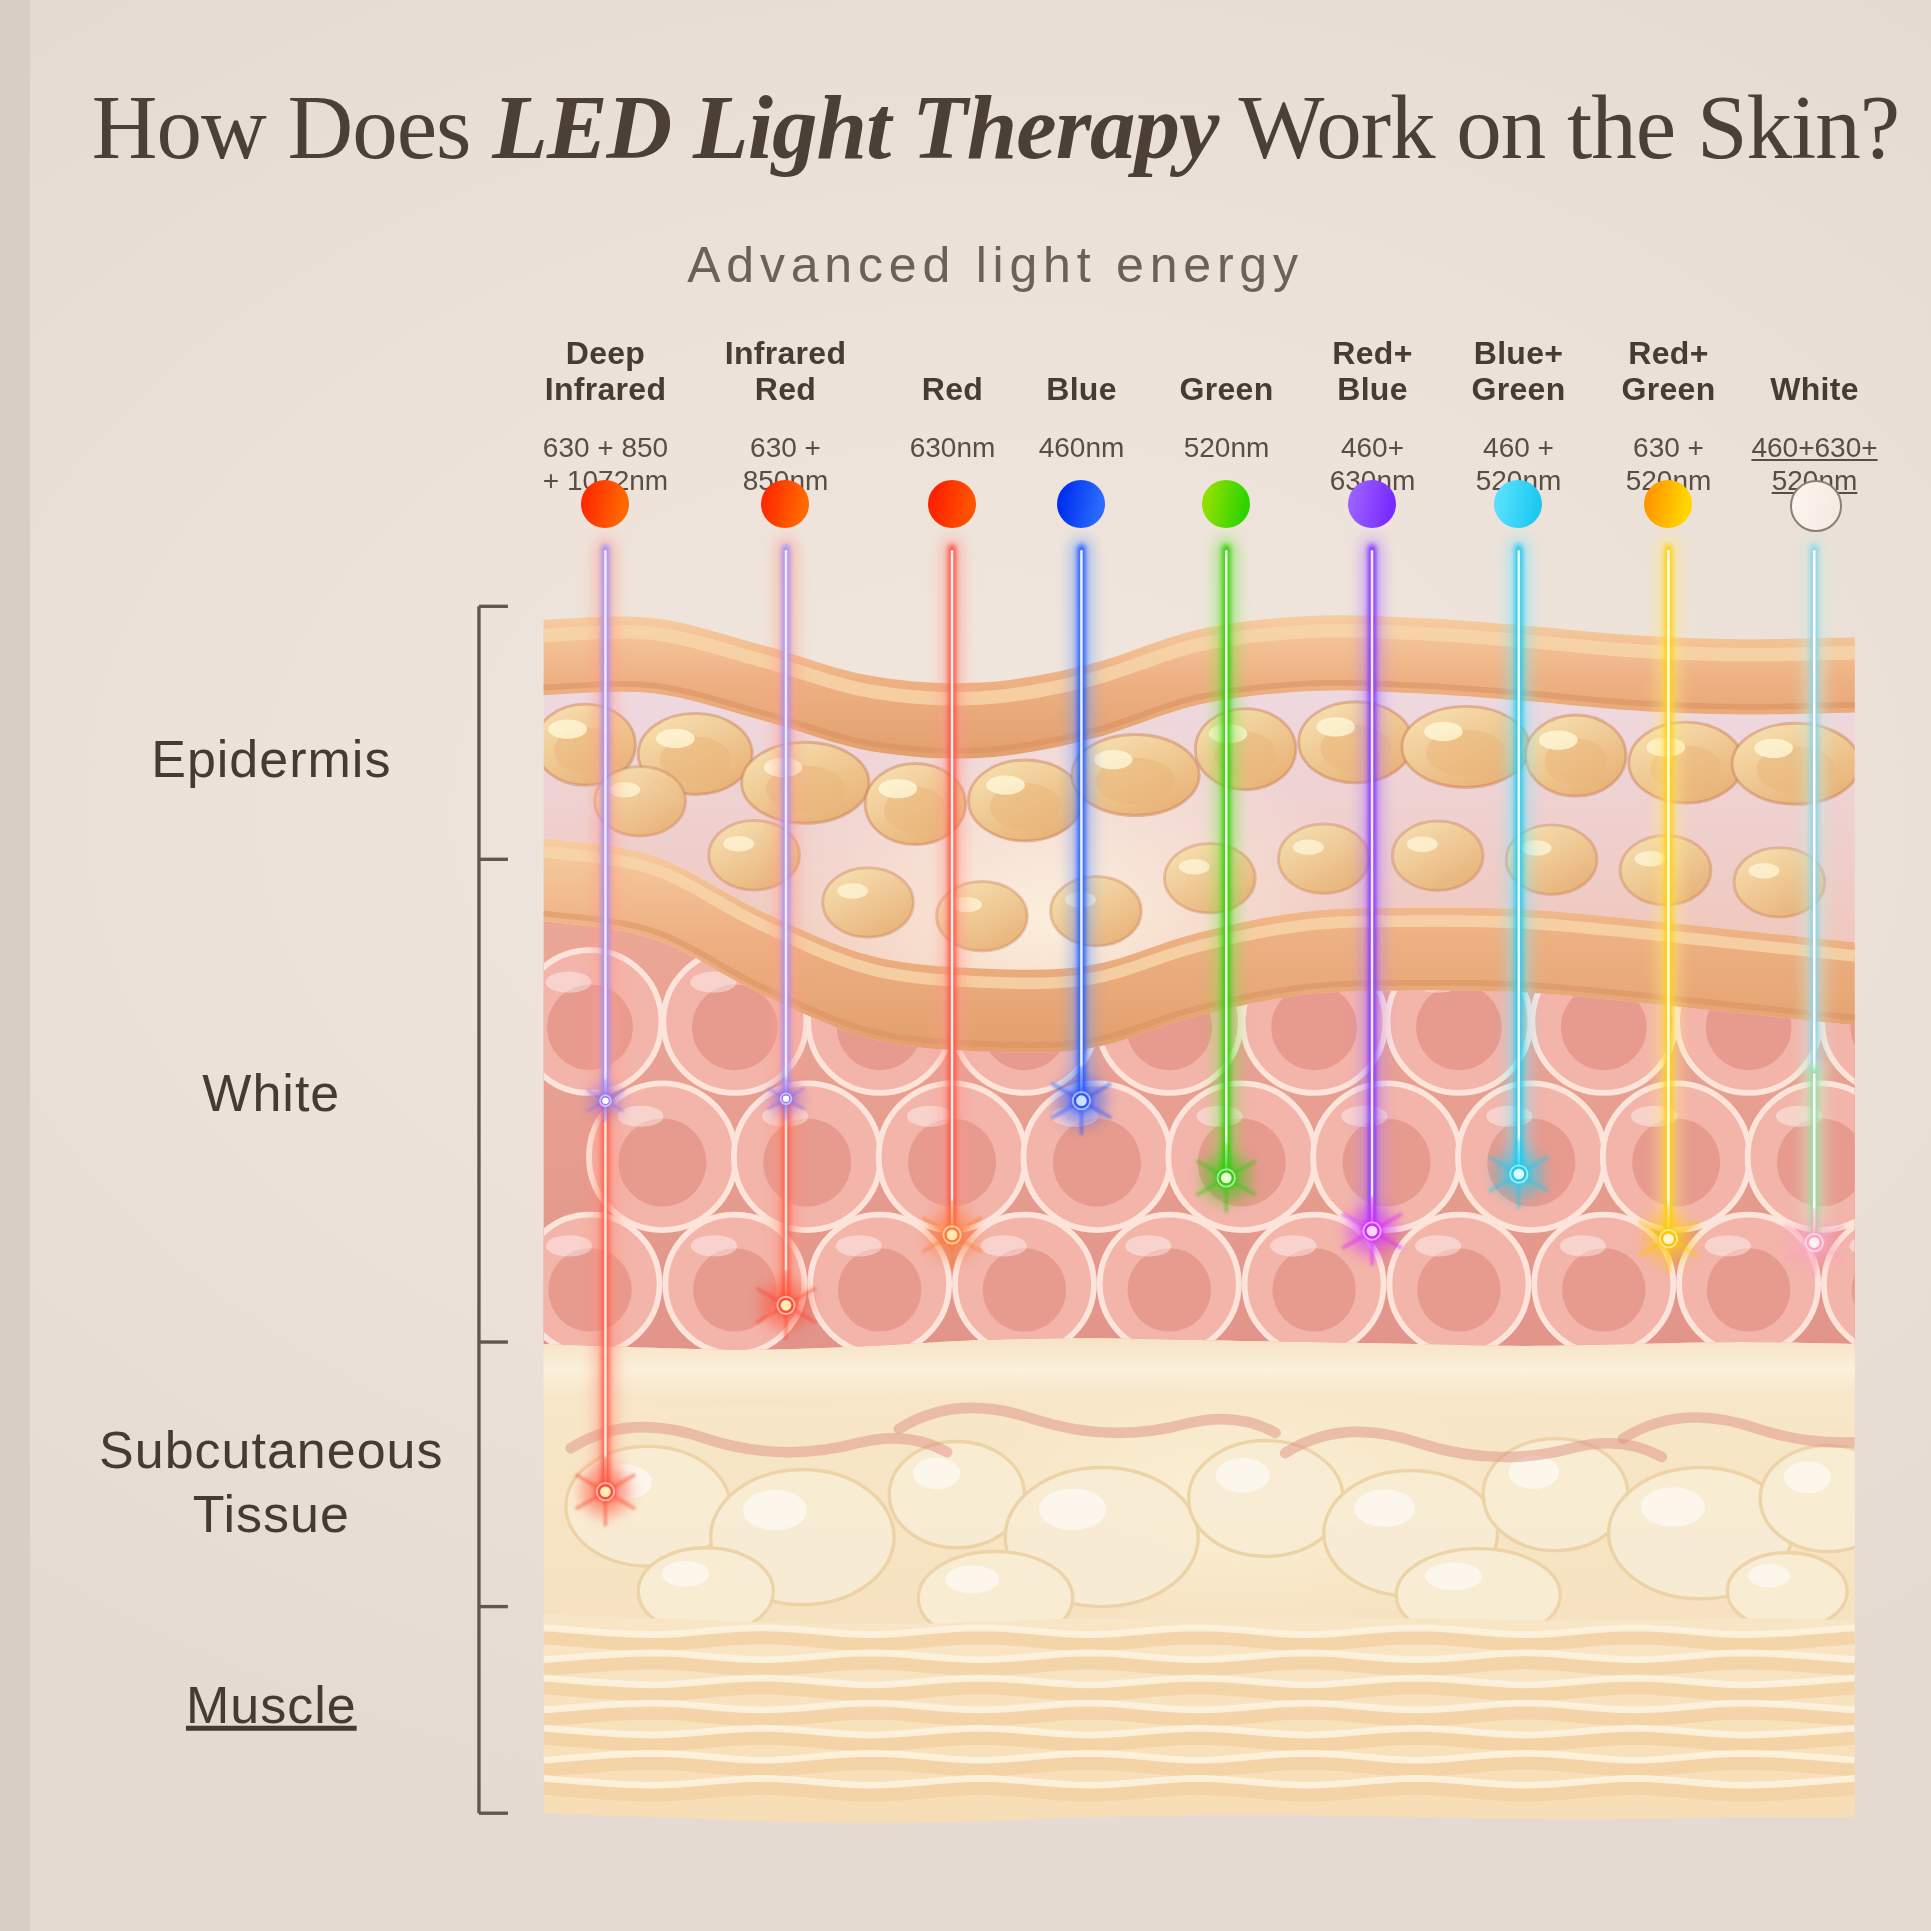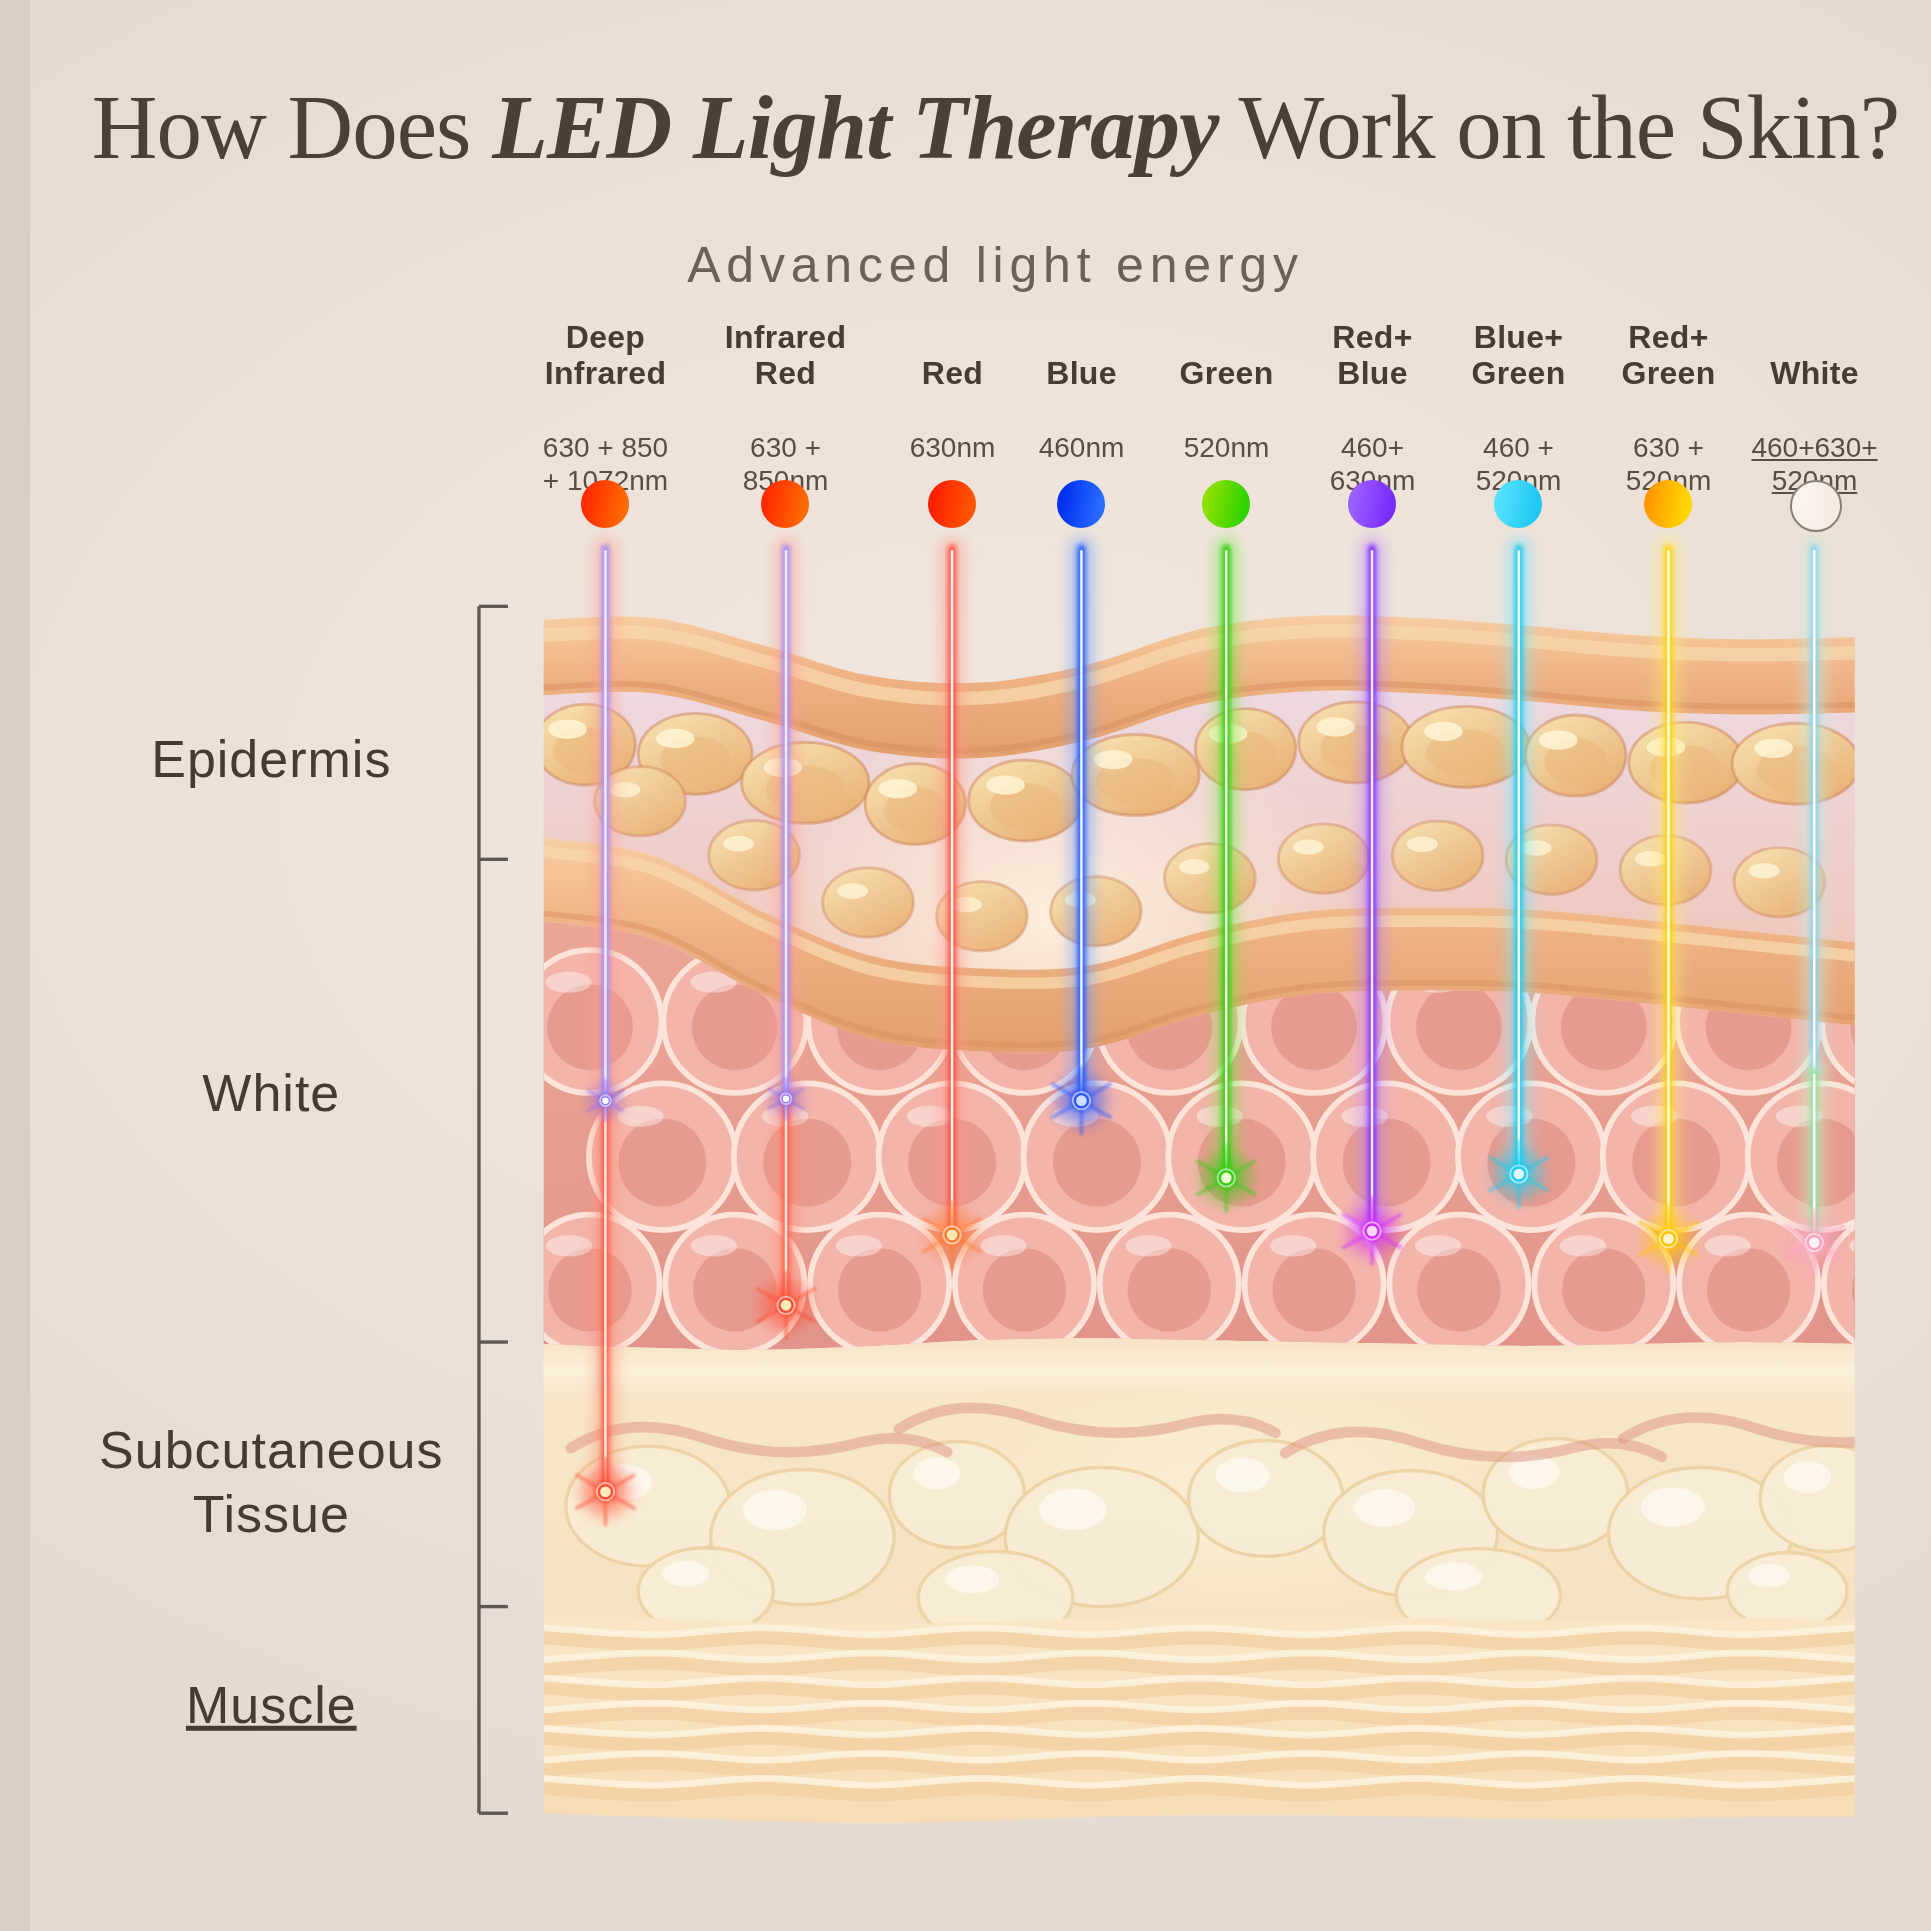--- a/index.html
+++ b/index.html
@@ -15,21 +15,21 @@
     font-family:"Liberation Serif", serif;font-size:91px;letter-spacing:-1px;
     white-space:pre;
   }
   .title .em{font-weight:bold;font-style:italic;}
   .subtitle{
     position:absolute;top:236px;left:0;width:100%;text-align:center;
     font-size:50px;letter-spacing:5.8px;font-weight:400;
   }
   .light-col{position:absolute;width:193px;}
   .col-name{
-    position:absolute;left:0;bottom:16px;width:100%;
+    position:absolute;left:0;bottom:0;width:100%;
     display:flex;align-items:flex-end;justify-content:center;
     font-weight:bold;font-size:32px;line-height:1.12;text-align:center;
     white-space:pre-line;letter-spacing:0.3px;
   }
   .col-name-box{position:absolute;top:319px;height:89px;width:193px;}
   .col-wave{
     position:absolute;top:431px;width:193px;text-align:center;
     font-size:28px;line-height:1.18;white-space:pre-line;
   }
   .col-dot{

